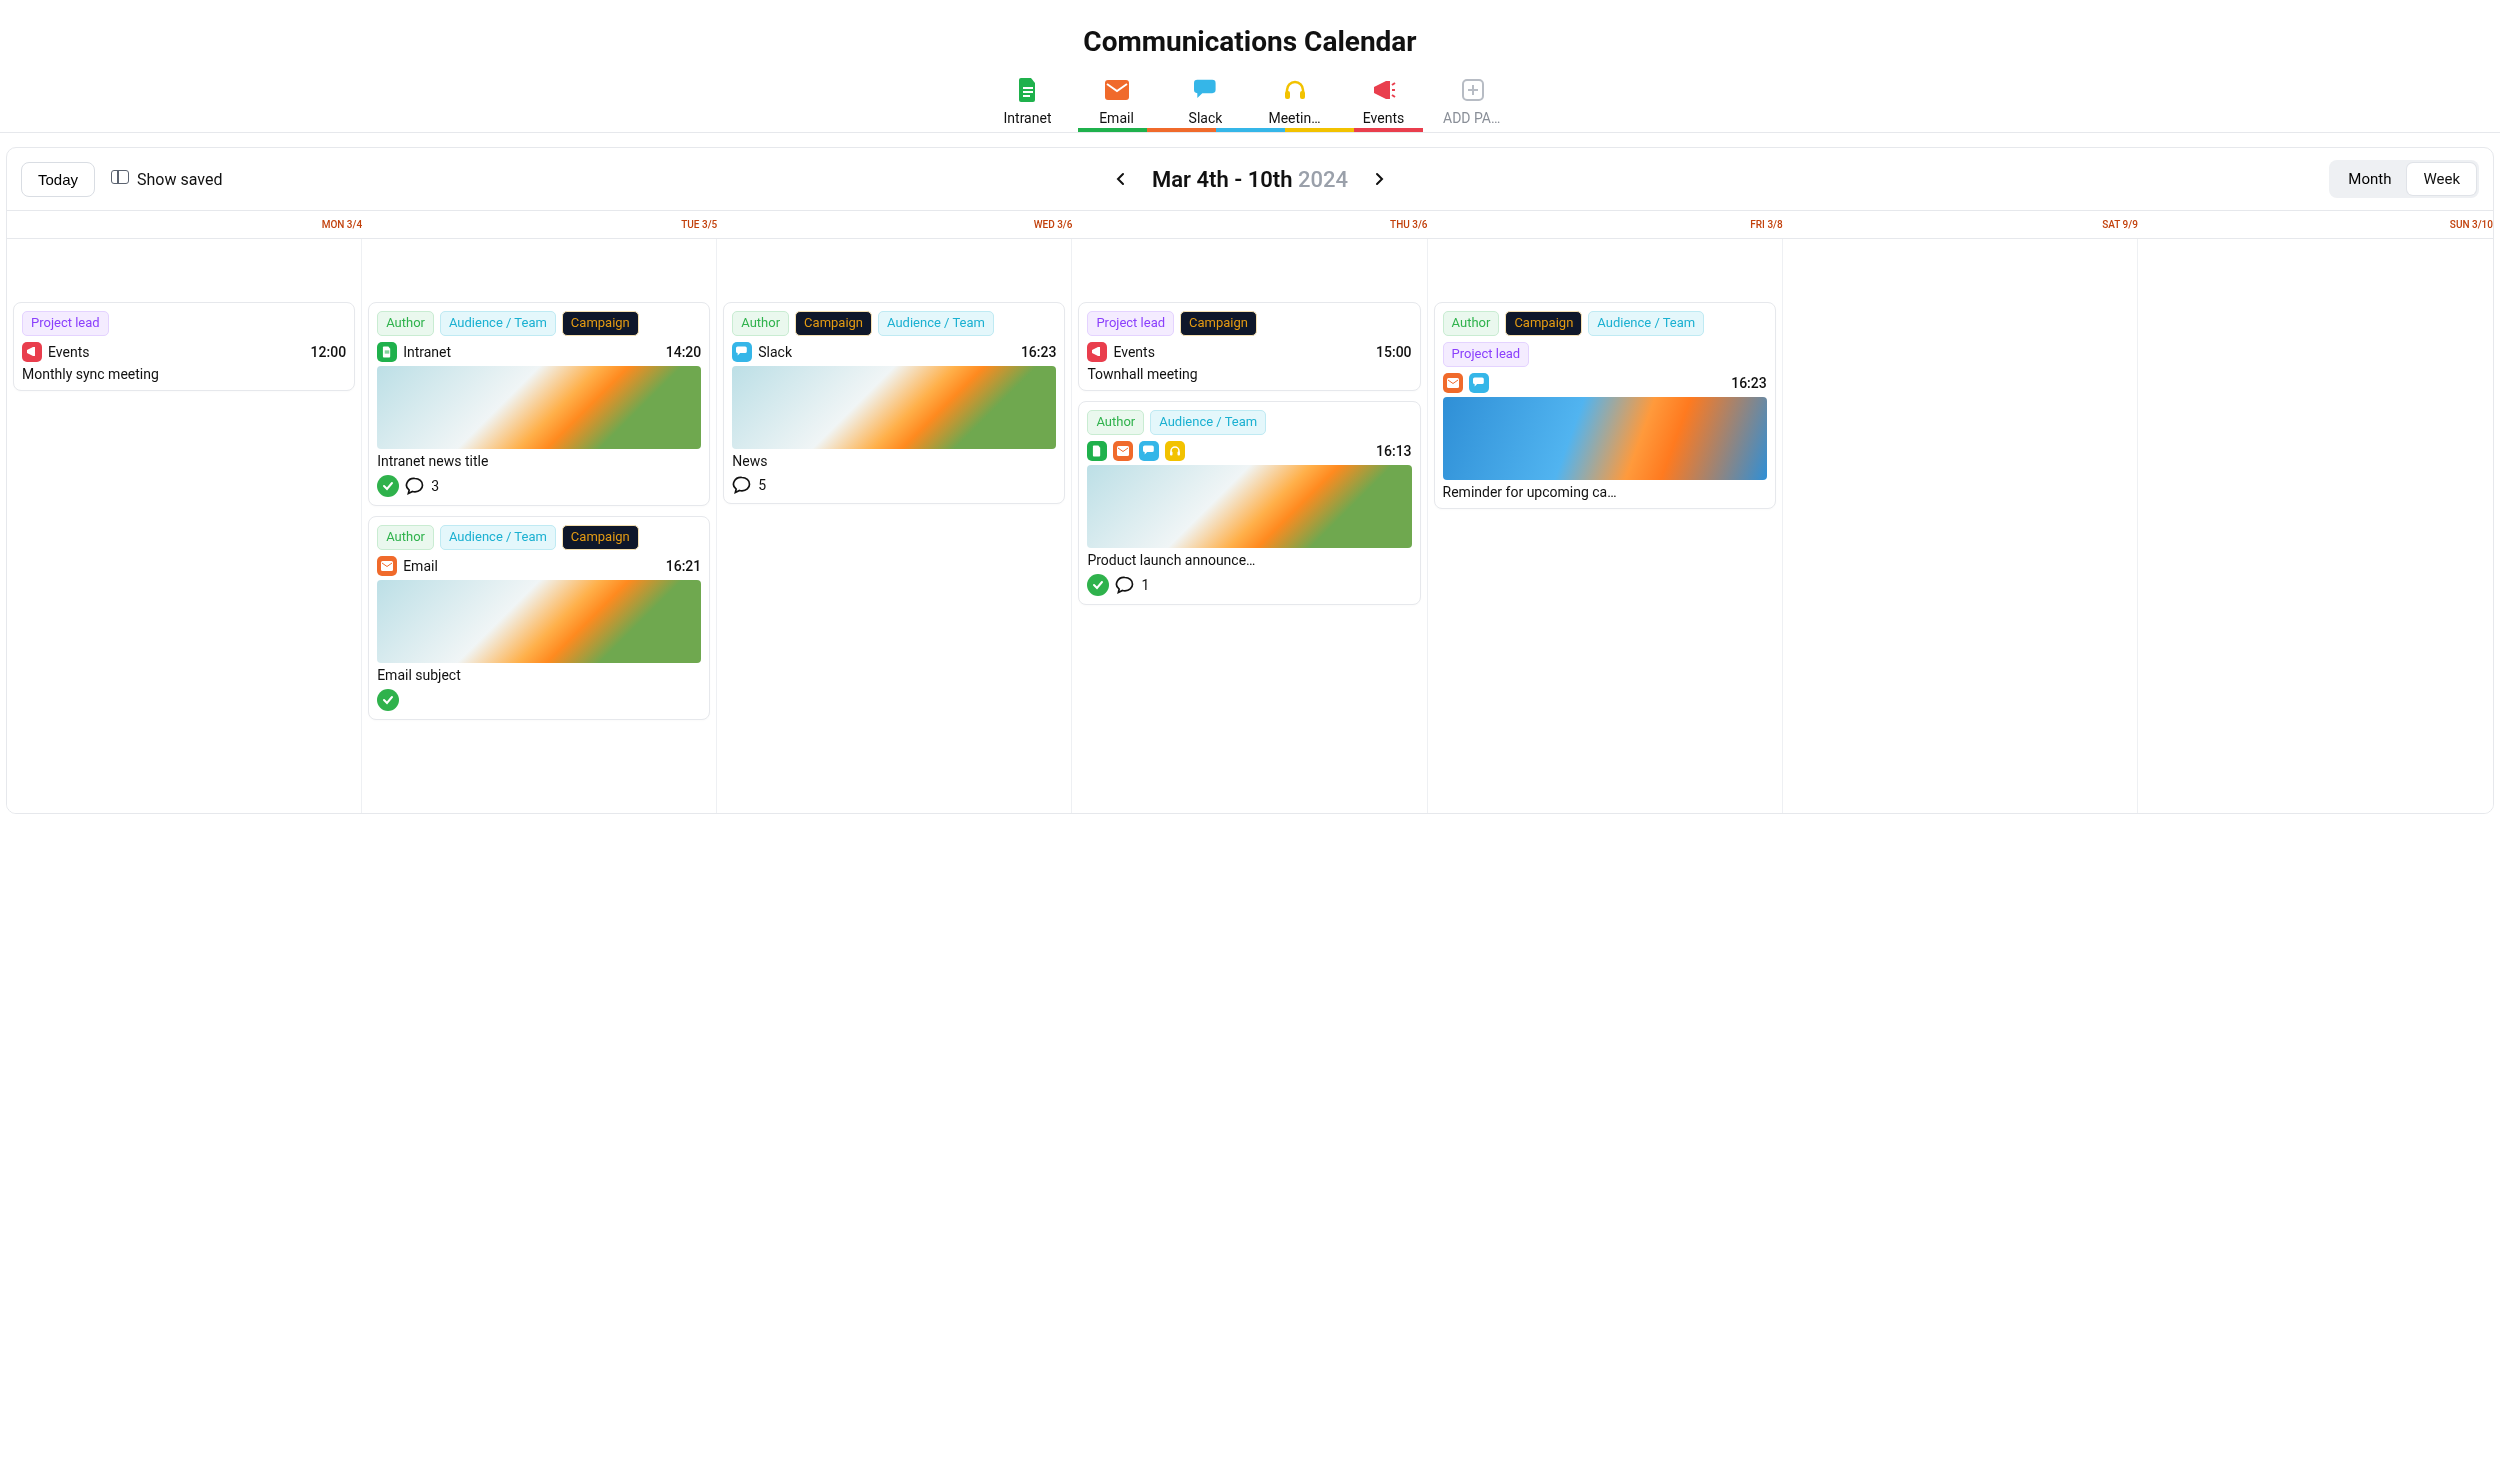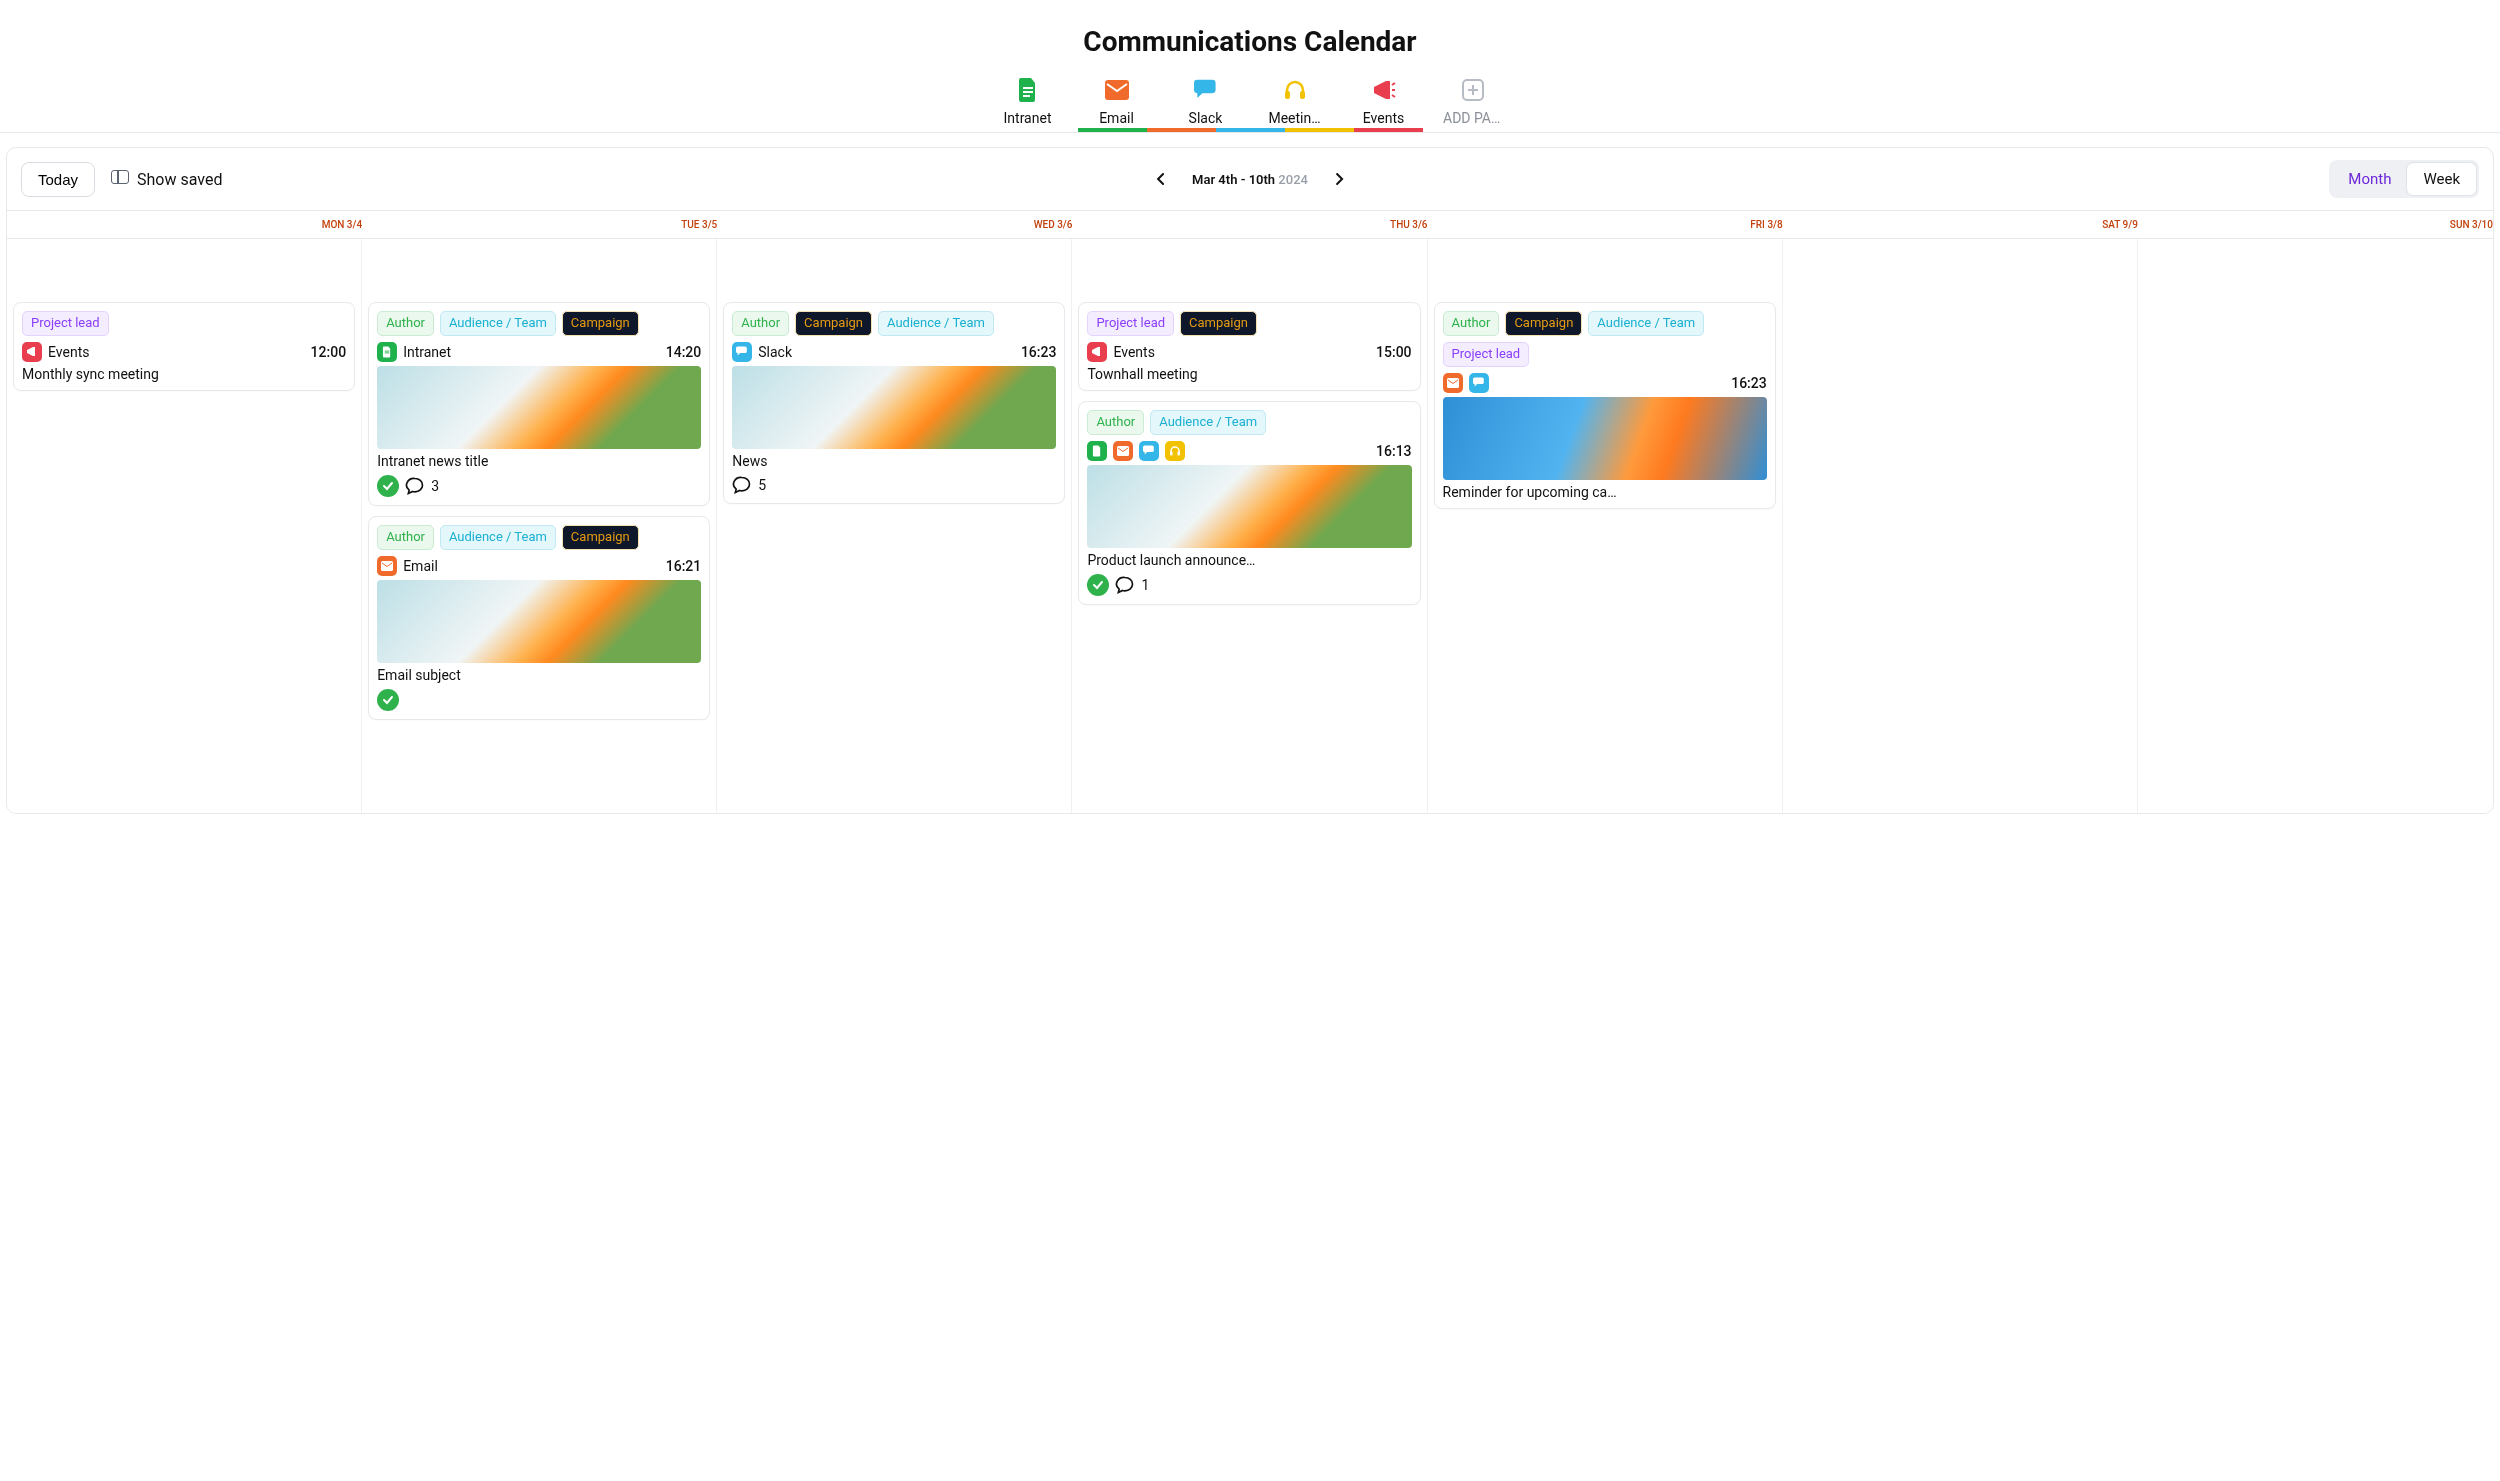--- a/index.html
+++ b/index.html
@@ -70,39 +70,39 @@
   }
   .show-saved {
     display:flex; align-items:flex-start; gap:8px;
     font-size:16px; color:#111;
   }
   .sidebar-toggle-icon { width:18px; height:14px; border:1.5px solid #5b6370; border-radius:3px; position:relative; }
   .sidebar-toggle-icon::before { content:""; position:absolute; left:5px; top:0; bottom:0; width:1.5px; background:#5b6370; }
 
   .date-nav {
     position:absolute; left:50%; transform:translateX(-50%);
-    display:flex; align-items:center; gap:18px; font-size:13px;
+    display:flex; align-items:center; gap:18px; font-size:22px;
   }
   .date-nav .arrow { cursor:pointer; color:#111; padding:4px 6px; }
   .date-range-year { color:#9aa0aa; font-weight:500; }
   .date-range-main { font-weight:600; }
 
   .view-switch {
     margin-left:auto;
     background:#eef0f3;
     border-radius:8px;
     display:flex;
     padding:3px;
   }
   .view-opt {
     padding:7px 16px;
     border-radius:6px;
     font-size:15px;
     cursor:pointer;
-    color:#6d28d9;
+    color:#000000;
   }
   .view-opt.active { background:#fff; color:#111; box-shadow:0 0 0 1px #e0e3e8; }
 
   .day-headers {
     display:grid;
     grid-template-columns: repeat(7, 1fr);
     border-bottom:1px solid #e6e8ec;
     background:#fff;
   }
   .day-header {

